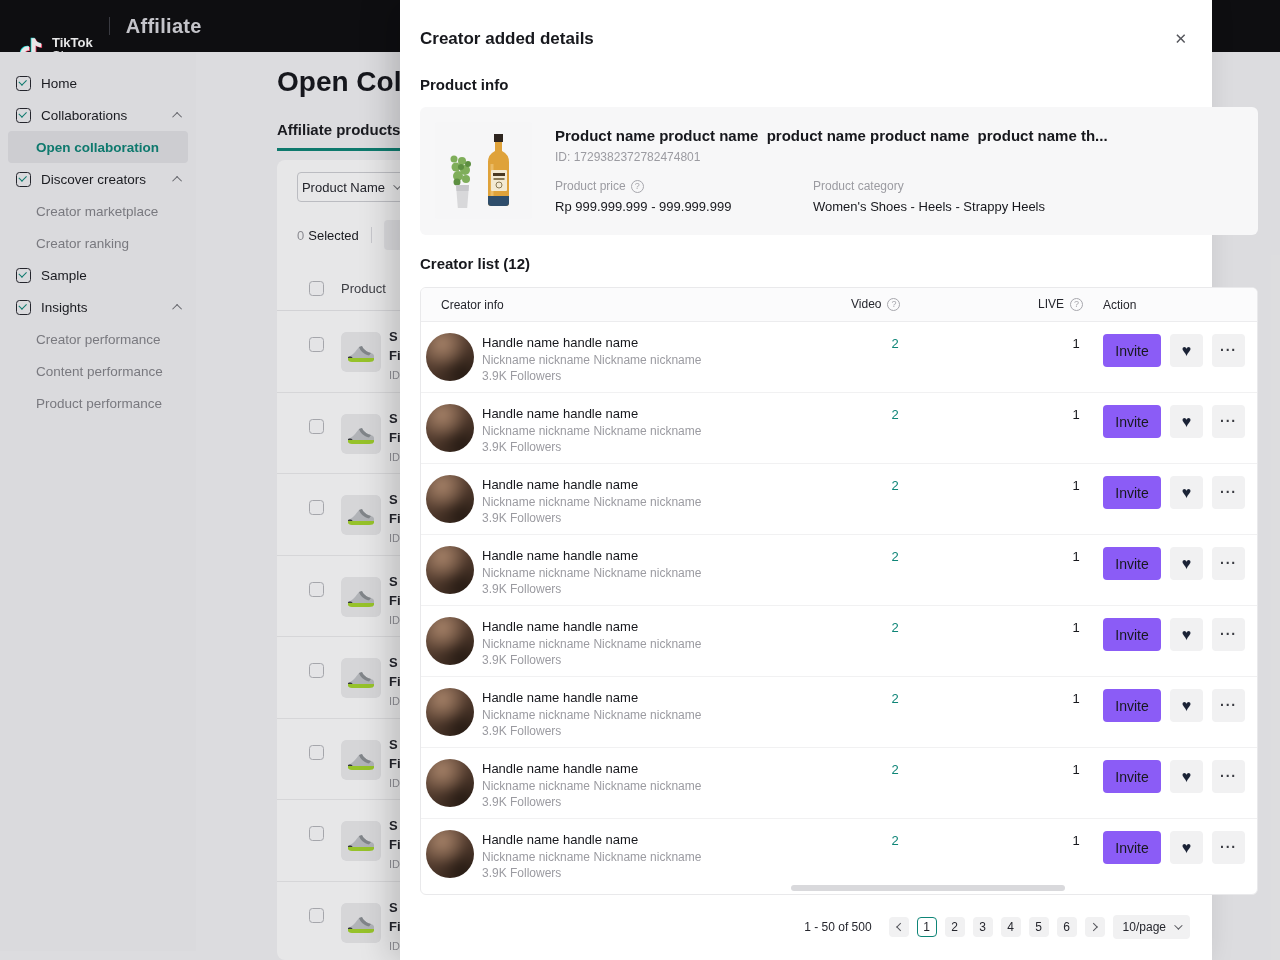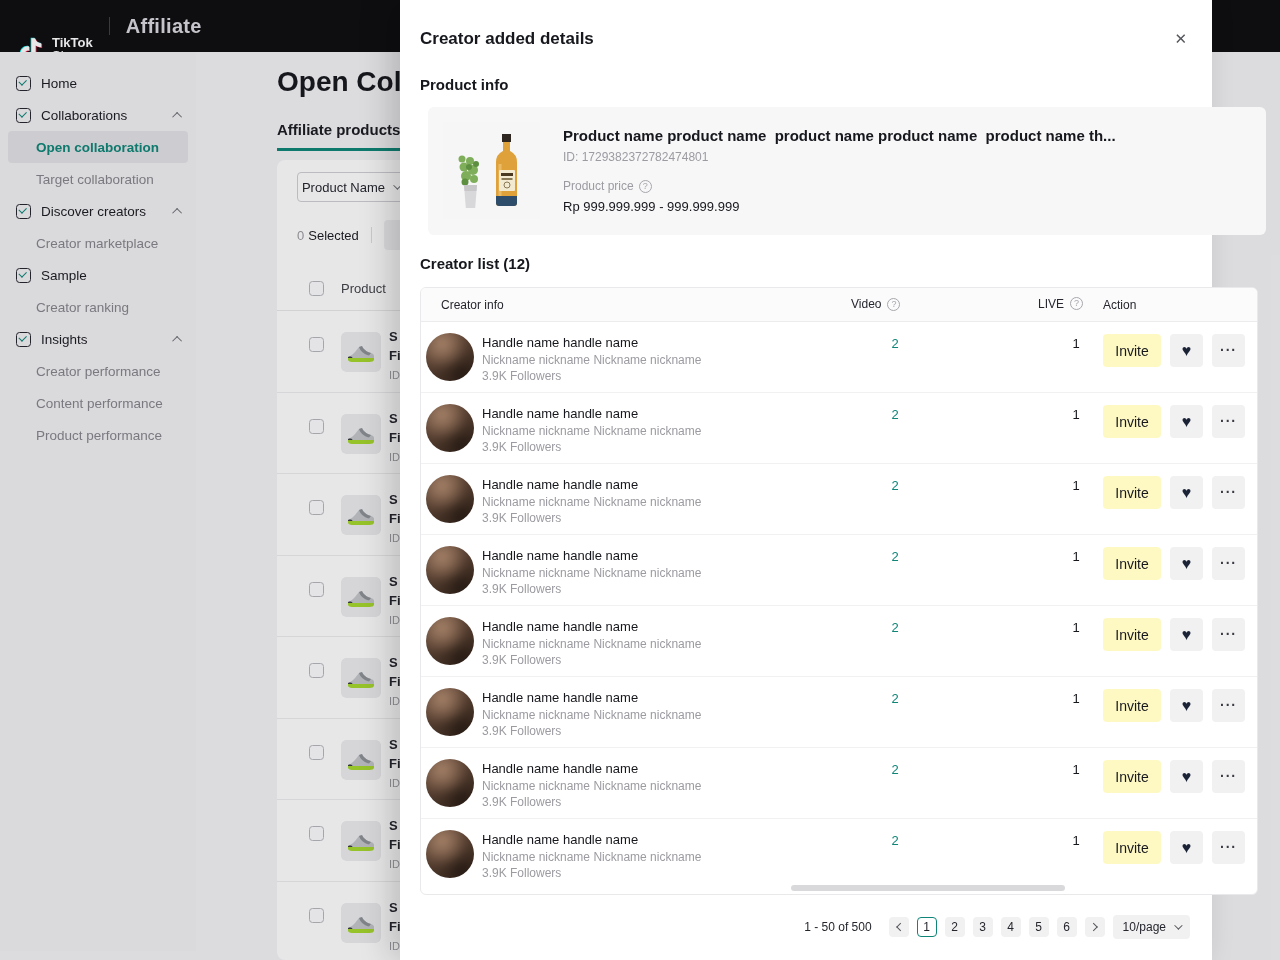--- a/index.html
+++ b/index.html
@@ -58,50 +58,50 @@
   .bg-row .l3 { position:absolute; left:112px; top:58px; font-size:11px; color:#9b9ba1; }
 
   .dim { position:absolute; inset:0; background:rgba(23,24,30,0.10); z-index:5; }
 
   
   .modal { position:absolute; left:400px; top:0; width:812px; height:960px; background:#fff; z-index:10; box-shadow:-10px 0 30px rgba(0,0,0,0.18); }
   .m-title { position:absolute; left:20px; top:29px; font-size:17px; font-weight:700; color:#17181d; }
   .m-close { position:absolute; right:25px; top:30px; font-size:15px; color:#55565c; cursor:pointer; background:none; border:none; font-family:inherit; }
   .sec-title { position:absolute; left:20px; font-size:15px; font-weight:700; color:#17181d; }
 
-  .prod-card { position:absolute; left:28px; top:107px; width:838px; height:128px; background:#f7f7f8; border-radius:6px; }
+  .prod-card { position:absolute; left:20px; top:107px; width:838px; height:128px; background:#f7f7f8; border-radius:6px; }
   .prod-img { position:absolute; left:15px; top:15px; width:97px; height:97px; border-radius:4px; overflow:hidden; background:#f6f6f7; }
   .prod-name { position:absolute; left:135px; top:20px; font-size:15px; font-weight:700; color:#17181d; white-space:pre; }
   .prod-id { position:absolute; left:135px; top:43px; font-size:12px; color:#9b9ba1; }
   .fld { position:absolute; top:72px; }
   .fld-price { left:135px; } .fld-cat { left:393px; }
   .fld-label { font-size:12px; color:#9b9ba1; display:flex; align-items:center; gap:5px; }
   .fld-value { font-size:13px; color:#17181d; margin-top:6px; }
   .q-icon { width:13px; height:13px; border:1px solid #a7a7ad; border-radius:50%; color:#a7a7ad; font-size:9px; line-height:11px; text-align:center; display:inline-block; }
 
   .list-card { position:absolute; left:20px; top:287px; width:838px; height:608px; border:1px solid #e9e9eb; border-radius:6px; overflow:hidden; background:#fff; }
   .l-head { position:relative; height:34px; background:#fbfbfc; border-bottom:1px solid #ececee; font-size:12px; color:#26272e; }
   .lh-creator { position:absolute; left:20px; top:10px; }
   .lh-video { position:absolute; left:430px; top:9px; display:flex; gap:6px; align-items:center; }
-  .lh-live { position:absolute; left:617px; top:9px; display:flex; gap:6px; align-items:flex-start; }
+  .lh-live { position:absolute; left:617px; top:9px; display:flex; gap:6px; align-items:center; }
   .lh-action { position:absolute; left:682px; top:10px;text-align:center; }
   .l-row { position:relative; height:71px; border-bottom:1px solid #f1f1f2; }
   .l-rows .l-row:last-child { border-bottom:none; }
   .avatar { position:absolute; left:5px; top:11px; width:48px; height:48px; border-radius:50%; overflow:hidden; }
   .avatar .blur { position:absolute; inset:-9px;
     background: radial-gradient(circle at 38% 30%, #a8846a 0, rgba(168,132,106,0) 42%),
                 radial-gradient(circle at 68% 76%, #241912 0, rgba(36,25,18,0) 58%),
                 radial-gradient(circle at 50% 50%, #7b5a46 0, #4e382c 68%, #33241d 100%);
     filter: blur(4px); }
   .r-handle { position:absolute; left:61px; top:13px; font-size:13px; font-weight:500; color:#17181d; }
   .r-nick { position:absolute; left:61px; top:31px; font-size:12px; color:#9b9ba1; }
   .r-fol { position:absolute; left:61px; top:47px; font-size:12px; color:#9b9ba1; }
   .r-video { position:absolute; left:460px; width:28px; top:14px; text-align:center; font-size:13px; font-weight:500; color:#0e8577; cursor:pointer; }
   .r-live { position:absolute; left:641px; width:28px; top:14px; text-align:center; font-size:13px; color:#17181d; }
-  .btn-invite { position:absolute; left:682px; top:12px; width:58px; height:33px; background:#fef9c3; border-radius:4px; border:none; font-size:14px; font-weight:500; color:#17181d; font-family:inherit; cursor:pointer; }
+  .btn-invite { position:absolute; left:682px; top:12px; width:58px; height:33px; background:#8b5cf6; border-radius:4px; border:none; font-size:14px; font-weight:500; color:#17181d; font-family:inherit; cursor:pointer; }
   .btn-heart { position:absolute; left:749px; top:12px; width:33px; height:33px; background:#f1f1f2; border-radius:4px; border:none; color:#1b2336; font-size:16px; line-height:33px; text-align:center; cursor:pointer; }
   .btn-more { position:absolute; left:791px; top:12px; width:33px; height:33px; background:#f1f1f2; border-radius:4px; border:none; color:#3a3b42; font-size:14px; font-weight:700; letter-spacing:1px; line-height:31px; text-align:center; cursor:pointer; }
   .h-scroll { position:absolute; left:370px; bottom:3px; width:274px; height:6px; background:#d9d9dc; border-radius:3px; cursor:pointer; }
 
   .pagination { position:absolute; right:22px; top:915px; display:flex; align-items:center; gap:8px; font-size:12px; color:#26272e; }
   .pg-range { margin-right:9px; }
   .pg-btn { width:20px; height:20px; border-radius:4px; background:#f1f1f2; display:flex; align-items:center; justify-content:center; font-size:12px; color:#26272e; border:none; font-family:inherit; cursor:pointer; }
   .pg-btn .chev { width:6px; height:6px; border-color:#55565c; }
   .pg-btn .chev.left { transform:rotate(-45deg) translate(1px,1px); }
   .pg-btn .chev.right { transform:rotate(135deg) translate(1px,1px); }
@@ -136,37 +136,34 @@
       <span class="lbl">Home</span>
     </div>
     <div class="side-item">
       <span class="side-icon"></span>
       <span class="lbl">Collaborations</span>
       <span class="chev up"></span>
     </div>
     <div class="side-item sub active">
       <span class="lbl">Open collaboration</span>
     </div>
-    <div class="side-item sub">
-      <span class="lbl">Target collaboration</span>
-    </div>
     <div class="side-item">
       <span class="side-icon"></span>
       <span class="lbl">Discover creators</span>
       <span class="chev up"></span>
     </div>
     <div class="side-item sub">
       <span class="lbl">Creator marketplace</span>
     </div>
+    <div class="side-item sub">
+      <span class="lbl">Creator ranking</span>
+    </div>
     <div class="side-item">
       <span class="side-icon"></span>
       <span class="lbl">Sample</span>
-    </div>
-    <div class="side-item sub">
-      <span class="lbl">Creator ranking</span>
     </div>
     <div class="side-item">
       <span class="side-icon"></span>
       <span class="lbl">Insights</span>
       <span class="chev up"></span>
     </div>
     <div class="side-item sub">
       <span class="lbl">Creator performance</span>
     </div>
     <div class="side-item sub">
@@ -371,20 +368,26 @@
       </span>
       <div class="prod-name">Product name product name  product name product name  product name th...</div>
       <div class="prod-id">ID: 1729382372782474801</div>
       <div class="fld fld-price">
         <div class="fld-label">
           <span>Product price</span>
           <span class="q-icon">?</span>
         </div>
         <div class="fld-value">Rp 999.999.999 - 999.999.999</div>
       </div>
+      <div class="fld fld-cat">
+        <div class="fld-label">
+            <span>Product category</span>
+          </div>
+        <div class="fld-value">Women's Shoes - Heels - Strappy Heels</div>
+      </div>
     </div>
 
     <h3 class="sec-title" style="top:255px;">Creator list (12)</h3>
 
     <div class="list-card">
       <div class="l-head">
         <span class="lh-creator">Creator info</span>
         <span class="lh-video">
           <span>Video</span>
           <span class="q-icon">?</span>

